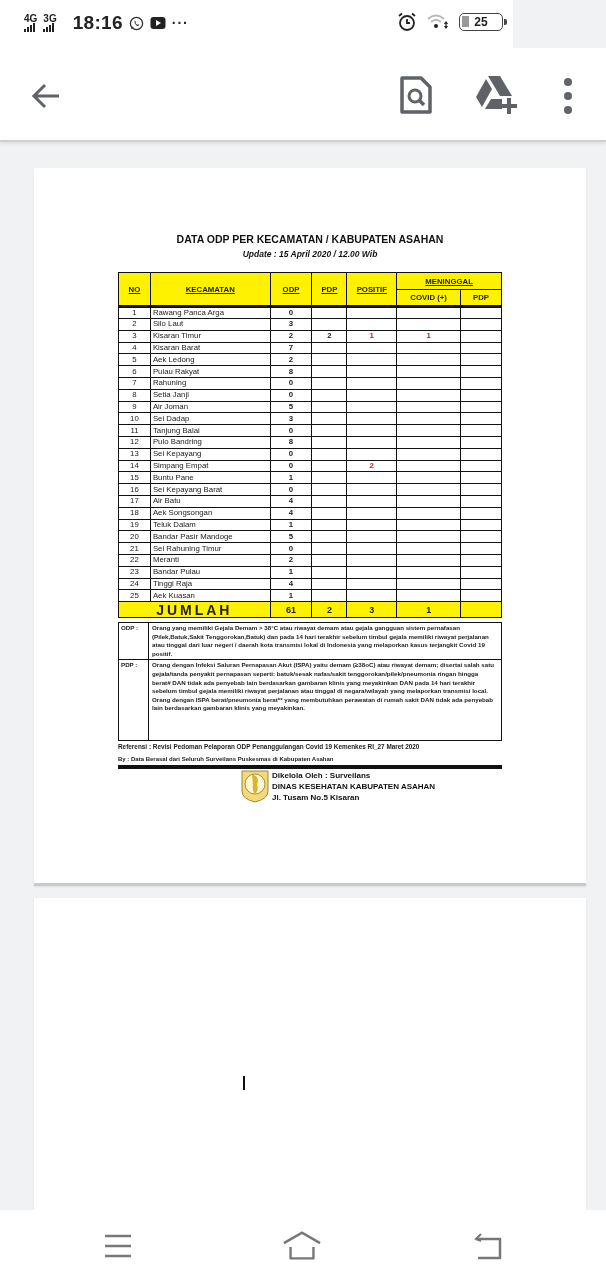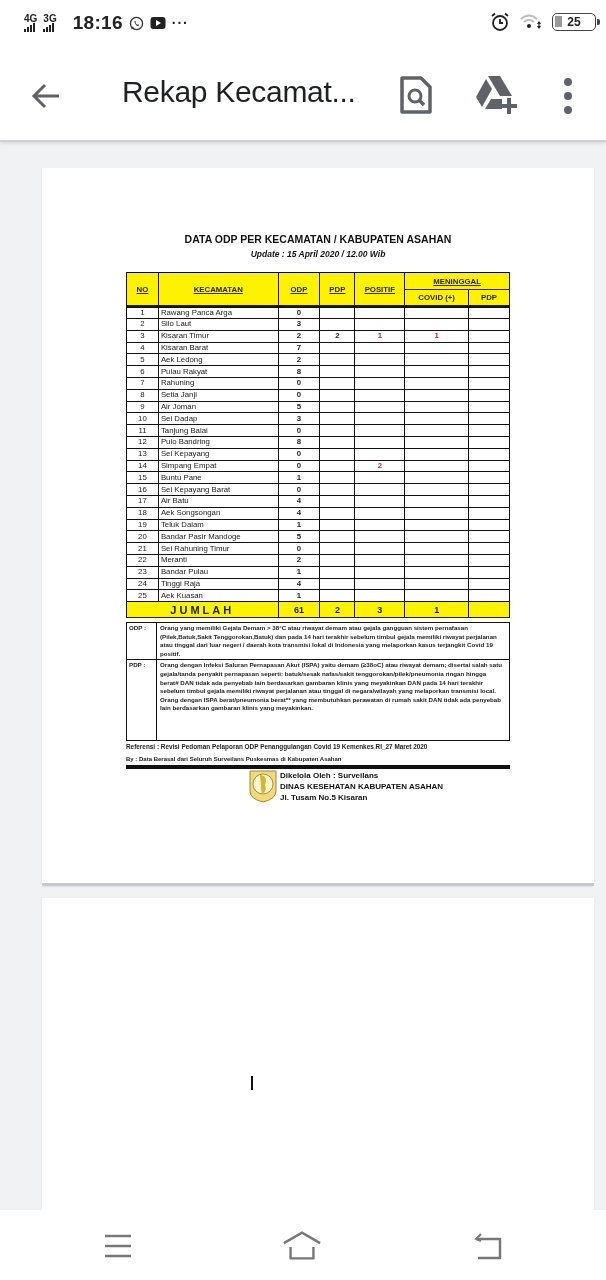--- a/index.html
+++ b/index.html
@@ -1,55 +1,55 @@
 <!DOCTYPE html>
 <html><head>
 <meta charset="utf-8">
 <style>
   * { box-sizing: border-box; margin: 0; padding: 0; }
   html, body { width: 606px; height: 1280px; overflow: hidden; background: #f1f2f4; font-family: "Liberation Sans", sans-serif; }
-  .statusbar { position: absolute; left: 0; top: 0; width: 606px; height: 48px; background: #fff; }
+  .statusbar { position: absolute; left: 0; top: 0; width: 513px; height: 48px; background: #fff; }
   .sb-left { position: absolute; left: 24px; top: 12px; display: flex; align-items: center; gap: 6px; color: #222; }
   .sig { display: inline-flex; flex-direction: column; align-items: flex-start; font-size: 10px; font-weight: bold; line-height: 9px; }
   .sig .bars { display: flex; align-items: flex-end; gap: 1px; height: 9px; }
   .sig .bars i { display: block; width: 2px; background: #222; }
   .time { font-size: 19px; font-weight: bold; margin-left: 10px; letter-spacing: 0.3px; }
   .sb-icon { display: inline-flex; align-items: center; justify-content: center; }
   .sb-right { position: absolute; right: 10px; top: 12px; display: flex; align-items: center; gap: 10px; color: #222; }
   .battery { width: 44px; height: 18px; border: 1.5px solid #444; border-radius: 5px; position: relative; font-size: 12px; font-weight: bold; display: flex; align-items: center; justify-content: center; }
   .battery .fill { position: absolute; left: 2px; top: 2px; width: 7px; height: 11px; background: #999; }
   .battery span { position: relative; }
   .battery::after { content: ""; position: absolute; right: -5px; top: 5px; width: 3px; height: 6px; background: #444; border-radius: 0 2px 2px 0; }
 
   .appbar { position: absolute; left: 0; top: 48px; width: 606px; height: 94px; background: #fff; border-bottom: 2px solid #cfd0d3; box-shadow: 0 2px 3px rgba(0,0,0,0.08); }
   .back-btn { position: absolute; left: 26px; top: 28px; width: 40px; height: 40px; display: flex; align-items: center; justify-content: center; }
   .title { position: absolute; left: 122px; top: 27px; font-size: 30px; color: #202124; letter-spacing: -0.3px; }
   .preview-btn { position: absolute; left: 399px; top: 27px; width: 36px; height: 40px; }
   .drive-btn { position: absolute; left: 474px; top: 26px; width: 44px; height: 42px; }
   .more-btn { position: absolute; left: 556px; top: 26px; width: 24px; height: 44px; display: flex; flex-direction: column; align-items: center; justify-content: center; gap: 6px; }
   .more-btn i { display: block; width: 8px; height: 8px; border-radius: 50%; background: #5f6368; }
 
-  .page { position: absolute; left: 42px; width: 552px; background: #fff; box-shadow: 0 1px 2px rgba(0,0,0,0.08); }
+  .page { position: absolute; left: 34px; width: 552px; background: #fff; box-shadow: 0 1px 2px rgba(0,0,0,0.08); }
   .page1 { top: 168px; height: 718px; border-bottom: 3px solid #c8c9cc; }
   .page2 { top: 898px; height: 312px; }
 
   .doc-title { position: absolute; left: 0; width: 552px; top: 65px; text-align: center; font-size: 10.5px; font-weight: bold; color: #111; }
   .doc-sub { position: absolute; left: 0; width: 552px; top: 81px; text-align: center; font-size: 8.5px; font-weight: bold; font-style: italic; color: #111; }
 
   table.rekap { position: absolute; left: 84px; top: 104px; width: 384px; border-collapse: collapse; font-size: 7.8px; color: #222; }
   table.rekap th { background: #fff200; font-weight: bold; border: 1.5px solid #111; font-size: 7.8px; text-align: center; }
   table.rekap thead tr.r1 th { height: 17px; text-decoration: underline; }
   table.rekap thead tr.r2 th { height: 17px; }
   table.rekap thead { border-bottom: 3px solid #111; }
   table.rekap td { border: 1px solid #111; height: 11.8px; line-height: 10px; padding: 0 2px; }
   table.rekap td.no { text-align: center; }
   table.rekap td.num { text-align: center; font-weight: bold; }
   table.rekap td.red { color: #d21a1a; }
   table.rekap tr.total td { background: #fff200; font-weight: bold; height: 16px; border: 1.5px solid #111; text-align: center; font-size: 9px; }
-  table.rekap tr.total td.label { letter-spacing: 3px; font-size: 11px; margin-left: 20px; }
+  table.rekap tr.total td.label { letter-spacing: 3px; font-size: 14px; margin-left: 20px; }
   table.rekap tbody tr.first td { border-top: 3px solid #111; }
 
   .defs { position: absolute; left: 84px; top: 454px; width: 384px; border: 1.5px solid #111; font-size: 6.2px; font-weight: bold; color: #222; }
   .def-row { display: flex; border-bottom: 1.5px solid #111; }
   .def-row:last-child { border-bottom: none; }
   .def-key { width: 30px; padding: 1px 2px; border-right: 1.5px solid #111; }
   .def-text { flex: 1; padding: 1px 3px; line-height: 8.6px; }
   .def-row.pdp .def-text { min-height: 80px; }
 
   .ref { position: absolute; left: 84px; top: 575px; font-size: 6.4px; font-weight: bold; color: #222; }
@@ -125,21 +125,20 @@
     </span>
   </div>
 </div>
 
 <div class="appbar">
   <div class="back-btn">
     <svg width="30" height="26" viewBox="0 0 30 26">
         <path d="M28 13 H4 M14 2 L3 13 L14 24" fill="none" stroke="#5f6368" stroke-width="3"></path>
       </svg>
   </div>
-  <div class="title">Rekap Kecamat...</div>
   <div class="preview-btn">
     <svg width="34" height="40" viewBox="0 0 34 40">
         <path d="M3 3 H22 L31 12 V37 H3 Z" fill="none" stroke="#5f6368" stroke-width="3.5" stroke-linejoin="round"></path>
         <circle cx="16" cy="21" r="6" fill="none" stroke="#5f6368" stroke-width="3"></circle>
         <path d="M20 25 L25 30" stroke="#5f6368" stroke-width="3.5"></path>
       </svg>
   </div>
   <div class="drive-btn">
     <svg width="44" height="42" viewBox="0 0 44 42">
         <path d="M14 2 H26 L38 22 H26 Z" fill="#5f6368"></path>

